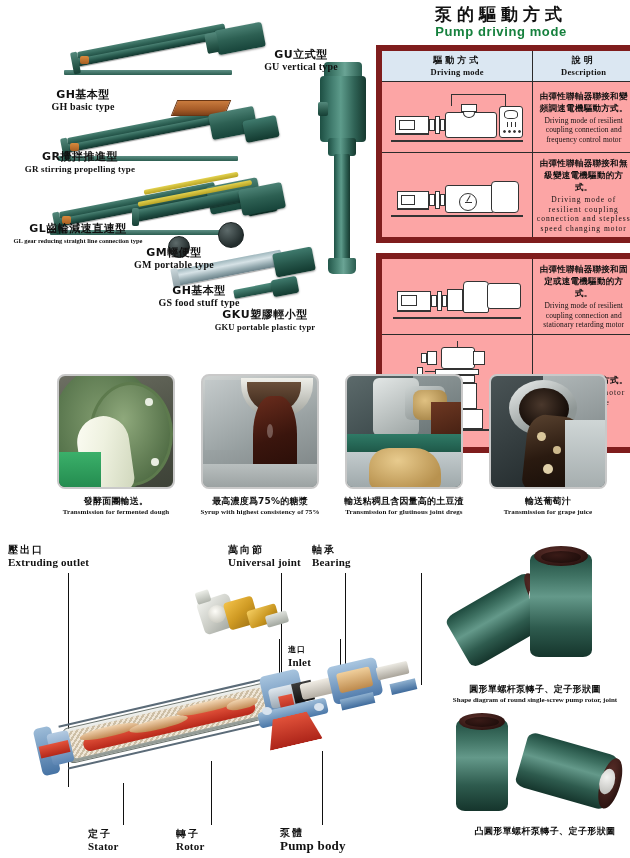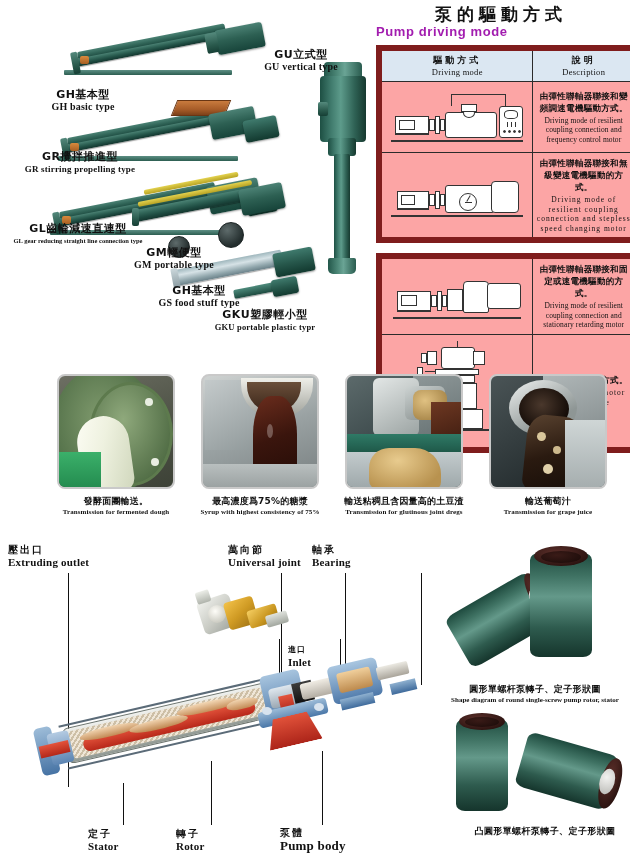--- a/index.html
+++ b/index.html
@@ -77,32 +77,32 @@
   }
 
   
   .drive-panel { position: absolute; left: 376px; top: 4px; width: 250px; }
   .drive-title-cn {
     text-align: center; font-family: "DejaVu Sans", sans-serif;
     font-weight: bold; font-size: 17px; letter-spacing: 5px; color: #111;
     line-height: 20px;
   }
   .drive-title-en {
-    text-align: left; font-family: "Liberation Sans", sans-serif;
-    font-weight: bold; font-size: 13px; letter-spacing: .6px; color: #a21caf;
+    text-align: center; font-family: "Liberation Sans", sans-serif;
+    font-weight: bold; font-size: 13px; letter-spacing: .6px; color: #15803d;
     line-height: 16px; margin-bottom: 5px;
   }
   .drive-table { width: 264px; border: 6px solid #7f1d1d; border-collapse: collapse; background:#fca5a5; }
   .drive-table td, .drive-table th { border: 1px solid #2b2b2b; vertical-align: middle; }
   .thead-cell { background: #dbe7f2; text-align: center; padding: 3px 0 4px; }
   .thead-cell .cn {
     font-family: "DejaVu Sans", sans-serif; font-weight: bold; font-size: 9px; letter-spacing: 3px; color:#111;
   }
   .thead-cell .en {
-    font-family: "Liberation Serif", serif; font-weight: normal; font-size: 8.5px; color:#111; letter-spacing:.3px;
+    font-family: "Liberation Serif", serif; font-weight: bold; font-size: 8.5px; color:#111; letter-spacing:.3px;
   }
   .col-fig { width: 148px; }
   .col-desc { width: 100px; }
   .desc-cell { text-align: center; padding: 4px 3px; }
   .desc-cell .cn {
     font-family: "DejaVu Sans", sans-serif; font-weight: bold; font-size: 8.5px;
     color:#111; line-height: 12px; letter-spacing: .3px;
   }
   .desc-cell .en {
     font-family: "Liberation Serif", serif; font-size: 7.5px; color:#111;
@@ -586,21 +586,21 @@
       </div>
       <div class="cyl" style="left:84px; top:6px; width:62px; height:104px;">
         <div class="cyl-body" style="border-radius:9px/7px;"></div>
         <div class="cyl-end" style="left:4px; top:-7px; width:54px; height:20px;"></div>
         <div class="cyl-bore-oval" style="left:11px; top:-2px; width:40px; height:12px;"></div>
       </div>
     </div>
 
     <div class="stator-cap" style="left:440px; top:148px;">
       <div class="cn">圓形單螺杆泵轉子、定子形狀圖</div>
-      <div class="en">Shape diagram of round single-screw pump rotor, stator</div>
+      <div class="en">Shape diagram of round single-screw pump rotor, joint</div>
     </div>
 
     <div style="position:absolute; left:446px; top:182px; width:180px; height:110px;">
       <div class="cyl" style="left:10px; top:2px; width:52px; height:92px;">
         <div class="cyl-body" style="border-radius:9px/7px;"></div>
         <div class="cyl-end" style="left:3px; top:-6px; width:46px; height:17px;"></div>
         <div class="cyl-bore-oval" style="left:9px; top:-2px; width:34px; height:10px;"></div>
       </div>
       <div class="cyl" style="left:74px; top:26px; width:94px; height:56px; transform:rotate(16deg);">
         <div class="cyl-body"></div>

